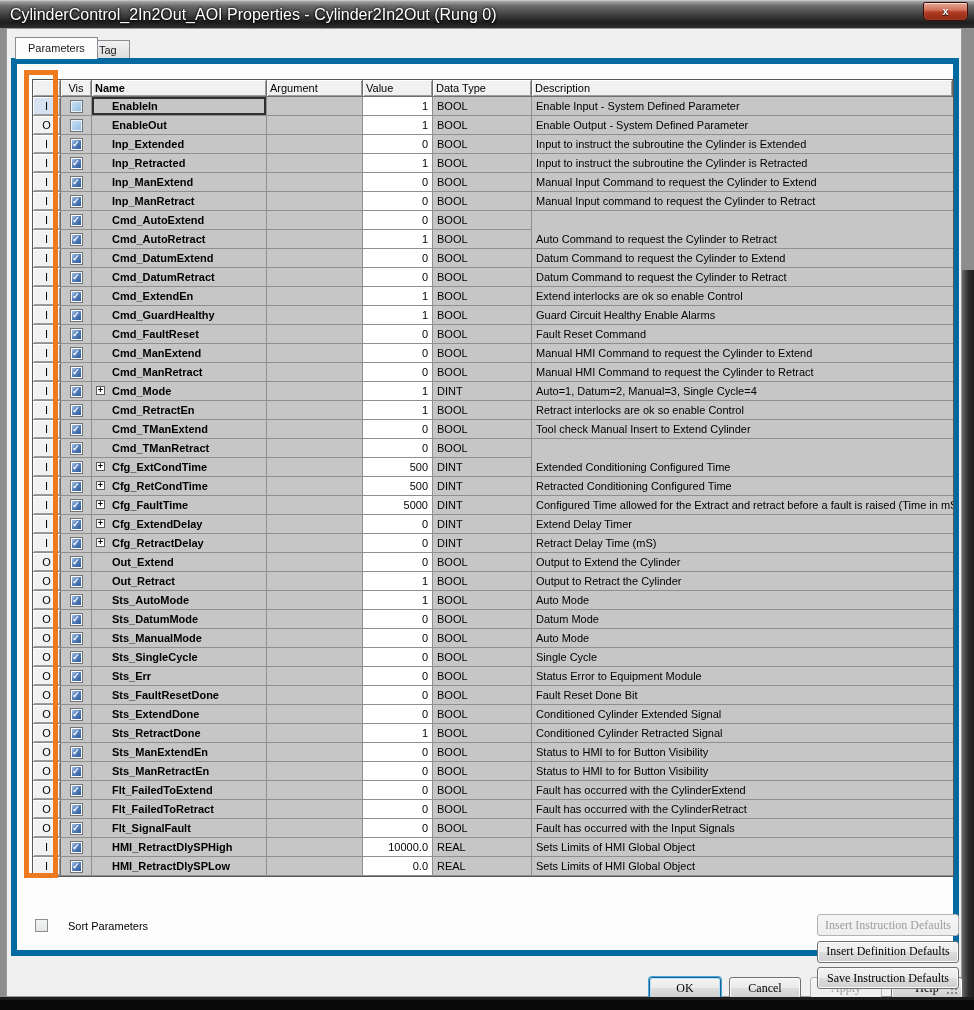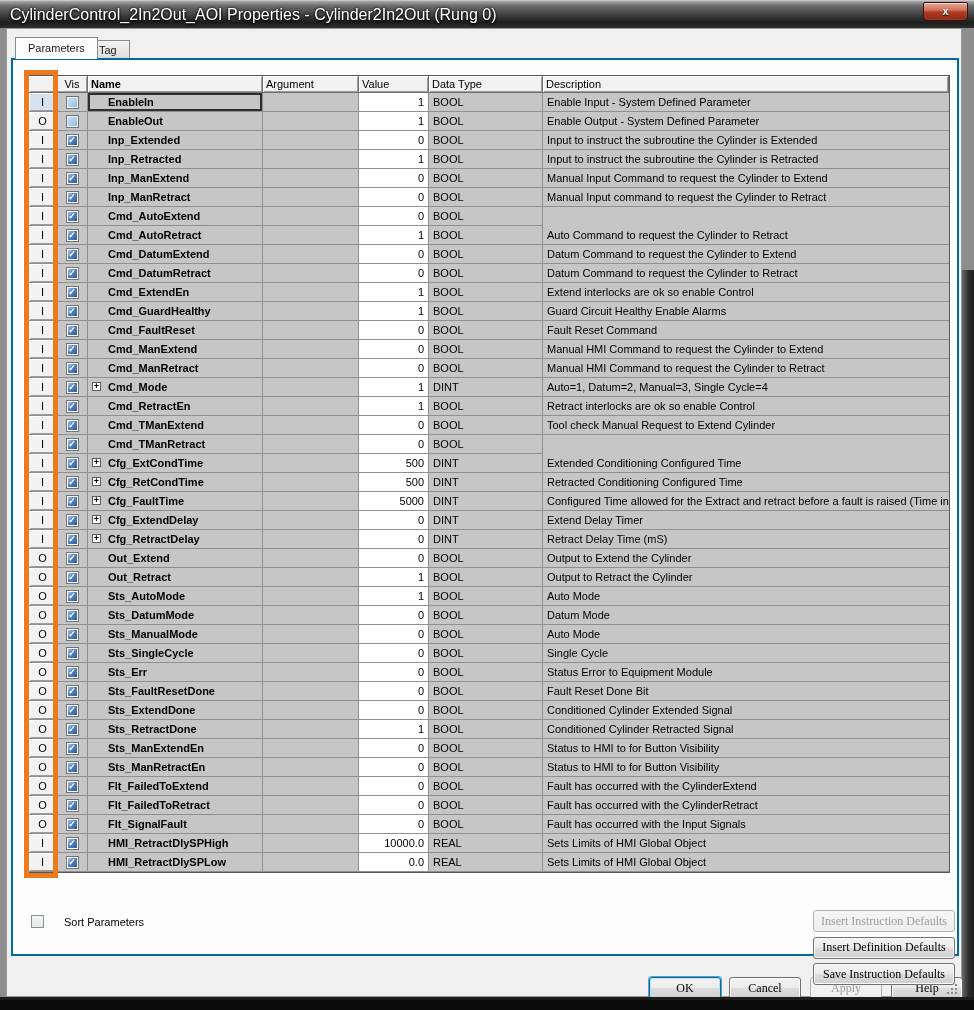--- a/index.html
+++ b/index.html
@@ -27,38 +27,38 @@
     border:1px solid #9a9a9a; }
 
   
   .tab { position:absolute; font-size:11px; color:#1a1a1a; border:1px solid #898c95; border-bottom:none;
     background:linear-gradient(#f4f4f4,#e8e8e8); padding:0 12px; cursor:pointer; }
   .tab.active { left:8px; top:8px; height:22px; line-height:21px; background:#fdfdfd; z-index:3; }
   .tab.inactive { left:79px; top:11px; height:19px; line-height:18px; z-index:1;
     background:linear-gradient(#f1f1f1,#dcdcdc); }
 
   .tabpage { position:absolute; left:4px; top:29px; width:948px; height:898px; background:#fdfdfd;
-    border:2px solid #0369a1; z-index:2; }
+    border:6px solid #0369a1; z-index:2; }
 
   
   .grid { position:absolute; left:15px; top:15px; width:922px; border:1px solid #565656; background:#c6c6c6; }
   .row, .hrow { display:flex; width:920px; }
   .hrow { height:17px; }
   .row { height:19px; }
   .cell { font-size:11px; color:#000; overflow:hidden; white-space:nowrap; border-right:1px solid #8f8f8f;
     border-bottom:1px solid #8f8f8f; background:#c6c6c6; line-height:18px; }
   .hrow .cell { background:#f1f1f1; line-height:16px; padding-left:3px;
     box-shadow:inset 1px 1px 0 #ffffff, inset -1px -1px 0 #9d9d9d; border-right:1px solid #6f6f6f; border-bottom:1px solid #6f6f6f; }
   .hrow .c-vis { text-align:center; padding-left:0; }
   .c-io { width:28px; }
   .c-vis { width:31px; display:flex; align-items:center; justify-content:center; }
   .c-name { width:175px; position:relative;font-weight:bold; }
   .c-argument { width:96px; }
   .c-value { width:70px; }
-  .c-datatype { width:114px; padding-left:4px; }
+  .c-datatype { width:99px; padding-left:4px; }
   .c-description { width:420px; padding-left:4px; border-right:none; flex:1; }
   .cell.io { background:#f2f2f2; text-align:center;
     box-shadow:inset 1px 1px 0 #ffffff, inset -1px -1px 0 #9d9d9d; border-right:1px solid #6f6f6f; }
   .cell.io.iosel { background:#d6e2f1; }
   .cell.val { background:#ffffff; text-align:right; padding-right:4px; }
   .ntext { margin-left:20px; }
   .namesel { box-shadow:inset 0 0 0 2px #2f2f2f; }
   .expand { position:absolute; left:4px; top:4px; width:9px; height:9px; background:#fff;
     border:1px solid #5c5c5c; font-size:9px; line-height:7px; text-align:center; color:#000; cursor:pointer; }
 
@@ -353,21 +353,21 @@
               <div class="cell io c-io">I</div>
               <div class="cell c-vis">
                 <span class="cb checked">
                   <span class="ck">✓</span>
                 </span>
               </div>
               <div class="cell c-name"><span class="ntext">Cmd_TManExtend</span></div>
               <div class="cell c-argument"></div>
               <div class="cell val c-value">0</div>
               <div class="cell c-datatype">BOOL</div>
-              <div class="cell c-description">Tool check Manual Request to Extend Cylinder</div>
+              <div class="cell c-description">Tool check Manual Insert to Extend Cylinder</div>
             </div>
             <div class="row">
               <div class="cell io c-io">I</div>
               <div class="cell c-vis">
                 <span class="cb checked">
                   <span class="ck">✓</span>
                 </span>
               </div>
               <div class="cell c-name"><span class="ntext">Cmd_TManRetract</span></div>
               <div class="cell c-argument"></div>

